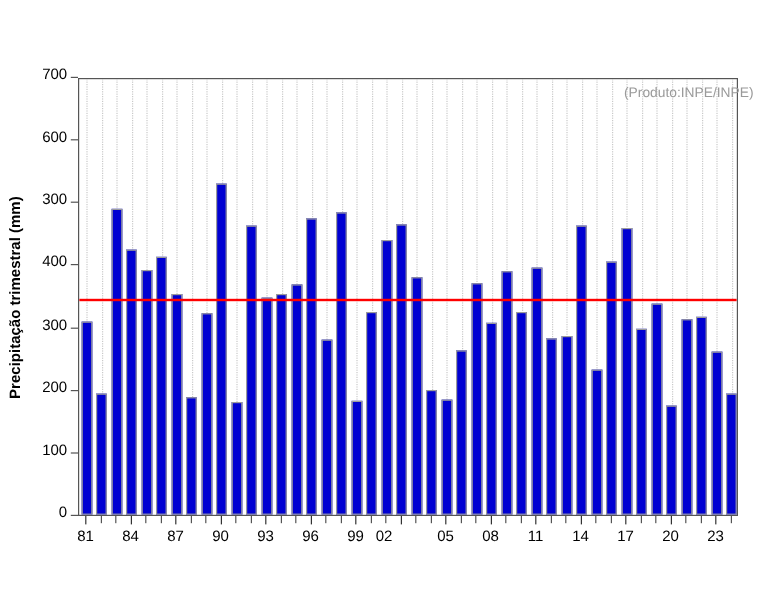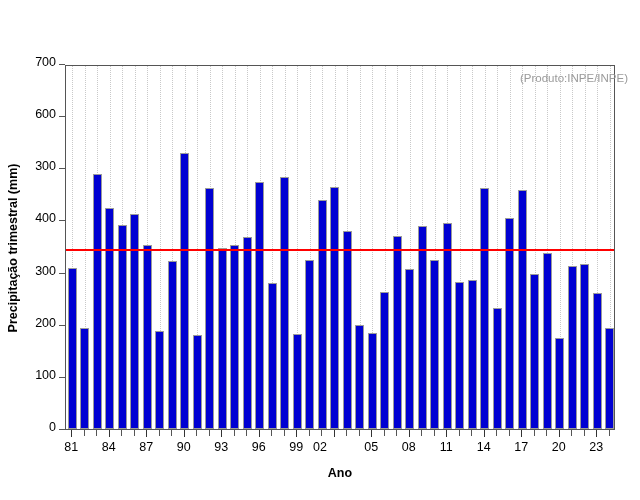--- a/index.html
+++ b/index.html
@@ -302,15 +302,14 @@
         <div class="xtick" style="left: 481.25px;"></div>
         <div class="xtick major" style="left: 493.75px;"></div>
         <div class="xlab" style="left: 493.75px;">20</div>
         <div class="xtick" style="left: 506.25px;"></div>
         <div class="xtick" style="left: 518.75px;"></div>
         <div class="xtick major" style="left: 531.25px;"></div>
         <div class="xlab" style="left: 531.25px;">23</div>
         <div class="xtick" style="left: 543.75px;"></div>
       </div>
   </div>
-  <div class="xtitle">Ano</div>
 
 </div>
 
 </body></html>

